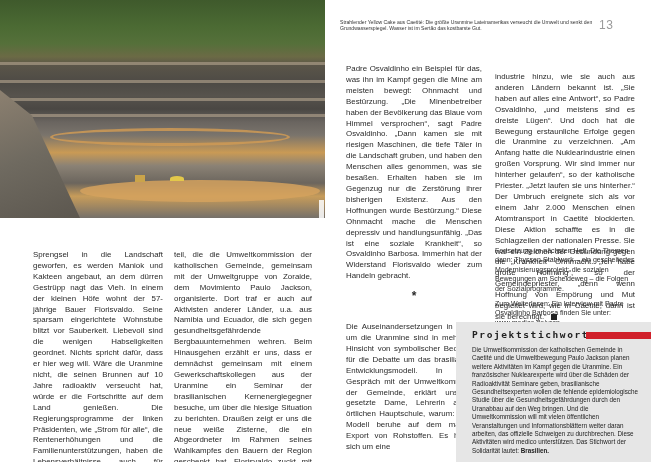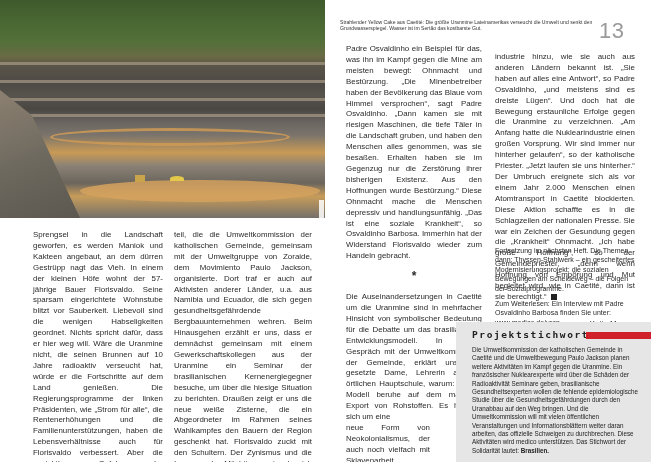--- a/index.html
+++ b/index.html
@@ -17,25 +17,25 @@
     background:linear-gradient(160deg,#8c8070 0%, #6f6a60 50%, #5c574f 100%); clip-path:polygon(0 0,40% 20%,100% 100%,0 100%); }
   .photo .truck { position:absolute; width:10px; height:7px; background:#caa44a; }
   .photo .pile { position:absolute; width:14px; height:5px; background:#e3c84a; border-radius:50% 50% 0 0; }
   .photo-credit { position:absolute; left:319px; top:200px; width:5px; height:18px; background:#fff; opacity:.85; }
 
   .caption {
     position:absolute; left:340px; top:19px; width:270px;
     font-size:5.1px; line-height:6.4px; color:#333;
   }
   .page-number {
-    position:absolute; left:599px; top:18px; font-size:22px; color:#9a9a9a; font-weight:300; letter-spacing:.5px;
+    position:absolute; left:599px; top:18px; font-size:12px; color:#9a9a9a; font-weight:300; letter-spacing:.5px;
   }
 
   .col { position:absolute; font-size:7.9px; line-height:10.9px; text-align:justify; color:#2a2a2a; hyphens:manual; }
-  .col p { margin-bottom:10px; }
+  .col p { margin-bottom:10px;margin-top:20px; }
   .col-1 { left:33px; top:230px; width:130px; }
   .col-2 { left:174px; top:230px; width:138px; }
   .col-3 { left:346px; top:44px; width:136px; }
   .col-3 .narrow { width:84px; }
   .col-4 { left:495px; top:52px; width:140px; }
   .star { text-align:center; font-size:12px; font-weight:bold; margin:8px 0 10px; line-height:12px; }
   .end-mark { display:inline-block; width:6px; height:6px; background:#222; margin-left:4px; vertical-align:middle; }
   .author { text-align:right; margin-top:16px; margin-bottom:10px;text-decoration:underline; }
 
   .continuation { position:absolute; left:495px; top:246px; width:145px; font-size:7px; line-height:9.4px; color:#2a2a2a; }

